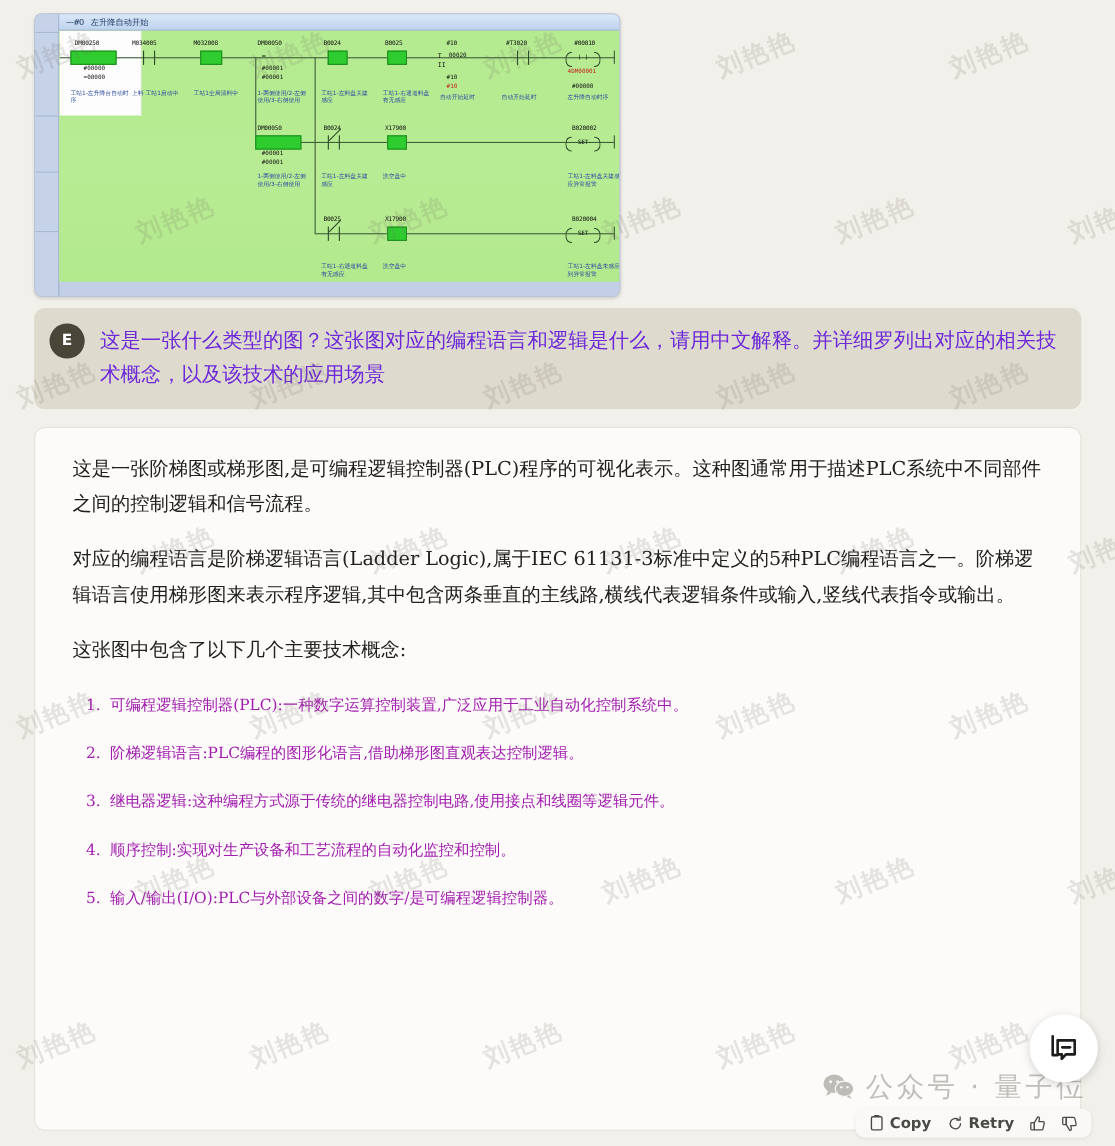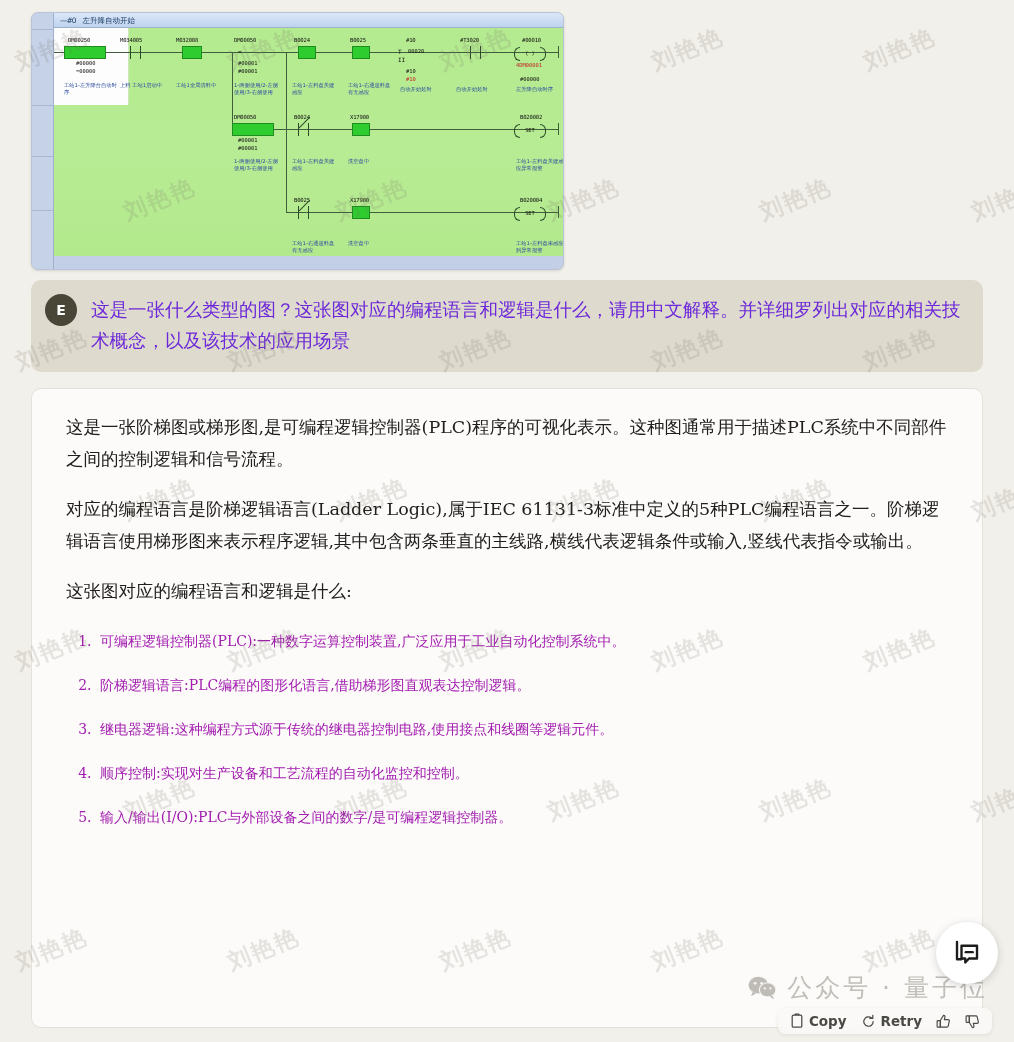--- a/index.html
+++ b/index.html
@@ -319,21 +319,21 @@
 <div id="question-row">
   <div id="question-bubble">
     <div id="user-avatar">E</div>
     <div id="question-text">这是一张什么类型的图？这张图对应的编程语言和逻辑是什么，请用中文解释。并详细罗列出对应的相关技术概念，以及该技术的应用场景</div>
   </div>
 </div>
 
 <div id="answer-card">
   <p class="ans-p">这是一张阶梯图或梯形图,是可编程逻辑控制器(PLC)程序的可视化表示。这种图通常用于描述PLC系统中不同部件之间的控制逻辑和信号流程。</p>
   <p class="ans-p">对应的编程语言是阶梯逻辑语言(Ladder Logic),属于IEC 61131-3标准中定义的5种PLC编程语言之一。阶梯逻辑语言使用梯形图来表示程序逻辑,其中包含两条垂直的主线路,横线代表逻辑条件或输入,竖线代表指令或输出。</p>
-  <p class="ans-p">这张图对应的编程语言和逻辑是什么:</p>
+  <p class="ans-p">这张图中包含了以下几个主要技术概念:</p>
   <ol id="answer-list">
     <li>可编程逻辑控制器(PLC):一种数字运算控制装置,广泛应用于工业自动化控制系统中。</li>
     <li>阶梯逻辑语言:PLC编程的图形化语言,借助梯形图直观表达控制逻辑。</li>
     <li>继电器逻辑:这种编程方式源于传统的继电器控制电路,使用接点和线圈等逻辑元件。</li>
     <li>顺序控制:实现对生产设备和工艺流程的自动化监控和控制。</li>
     <li>输入/输出(I/O):PLC与外部设备之间的数字/是可编程逻辑控制器。</li>
   </ol>
 </div>
 
 <div id="watermark-layer">

